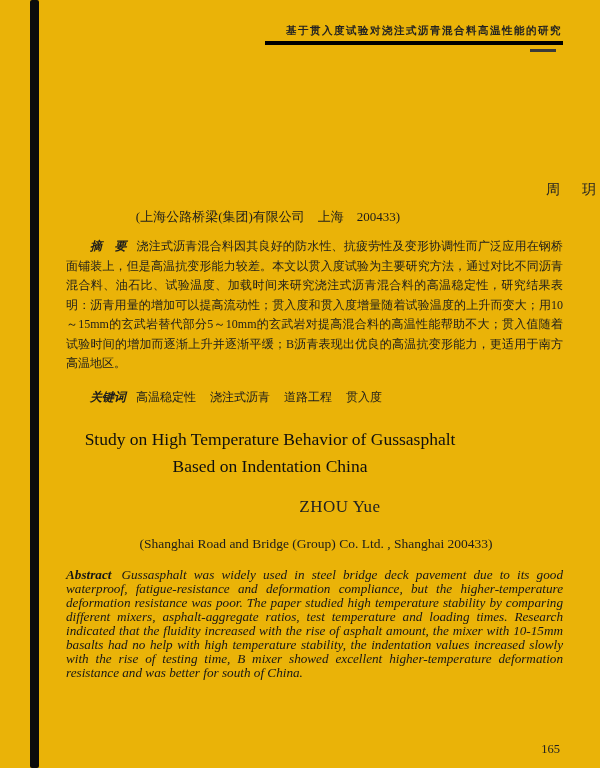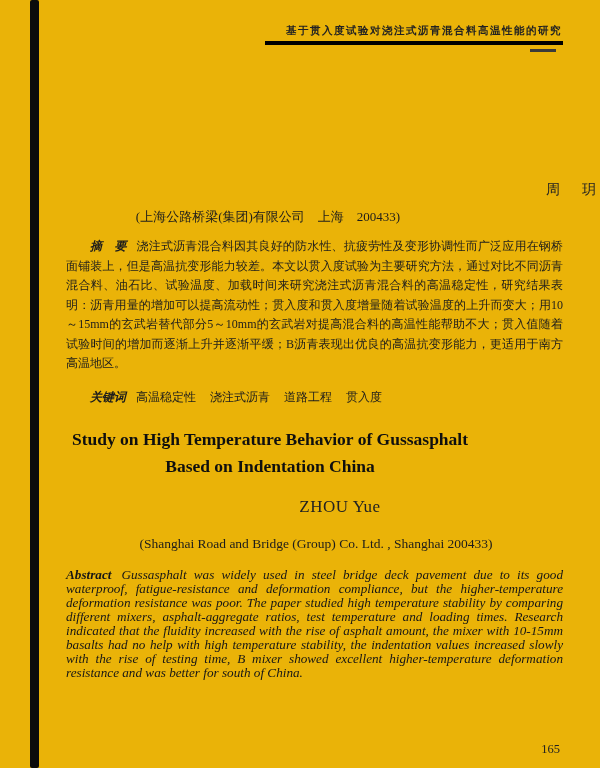--- a/index.html
+++ b/index.html
@@ -116,21 +116,21 @@
     margin-right: 14px;
   }
   .en-title {
     position: absolute;
     top: 426px;
     left: 0;
     width: 540px;
     margin: 0;
     text-align: center;
     font-size: 17.5px;
-    font-weight: bold;
+    font-weight: normal;
     line-height: 27px;
     color: #0f0f0f;
   }
   .en-author {
     position: absolute;
     top: 497px;
     left: 0;
     width: 600px;
     text-align: center;
     font-size: 17px;

